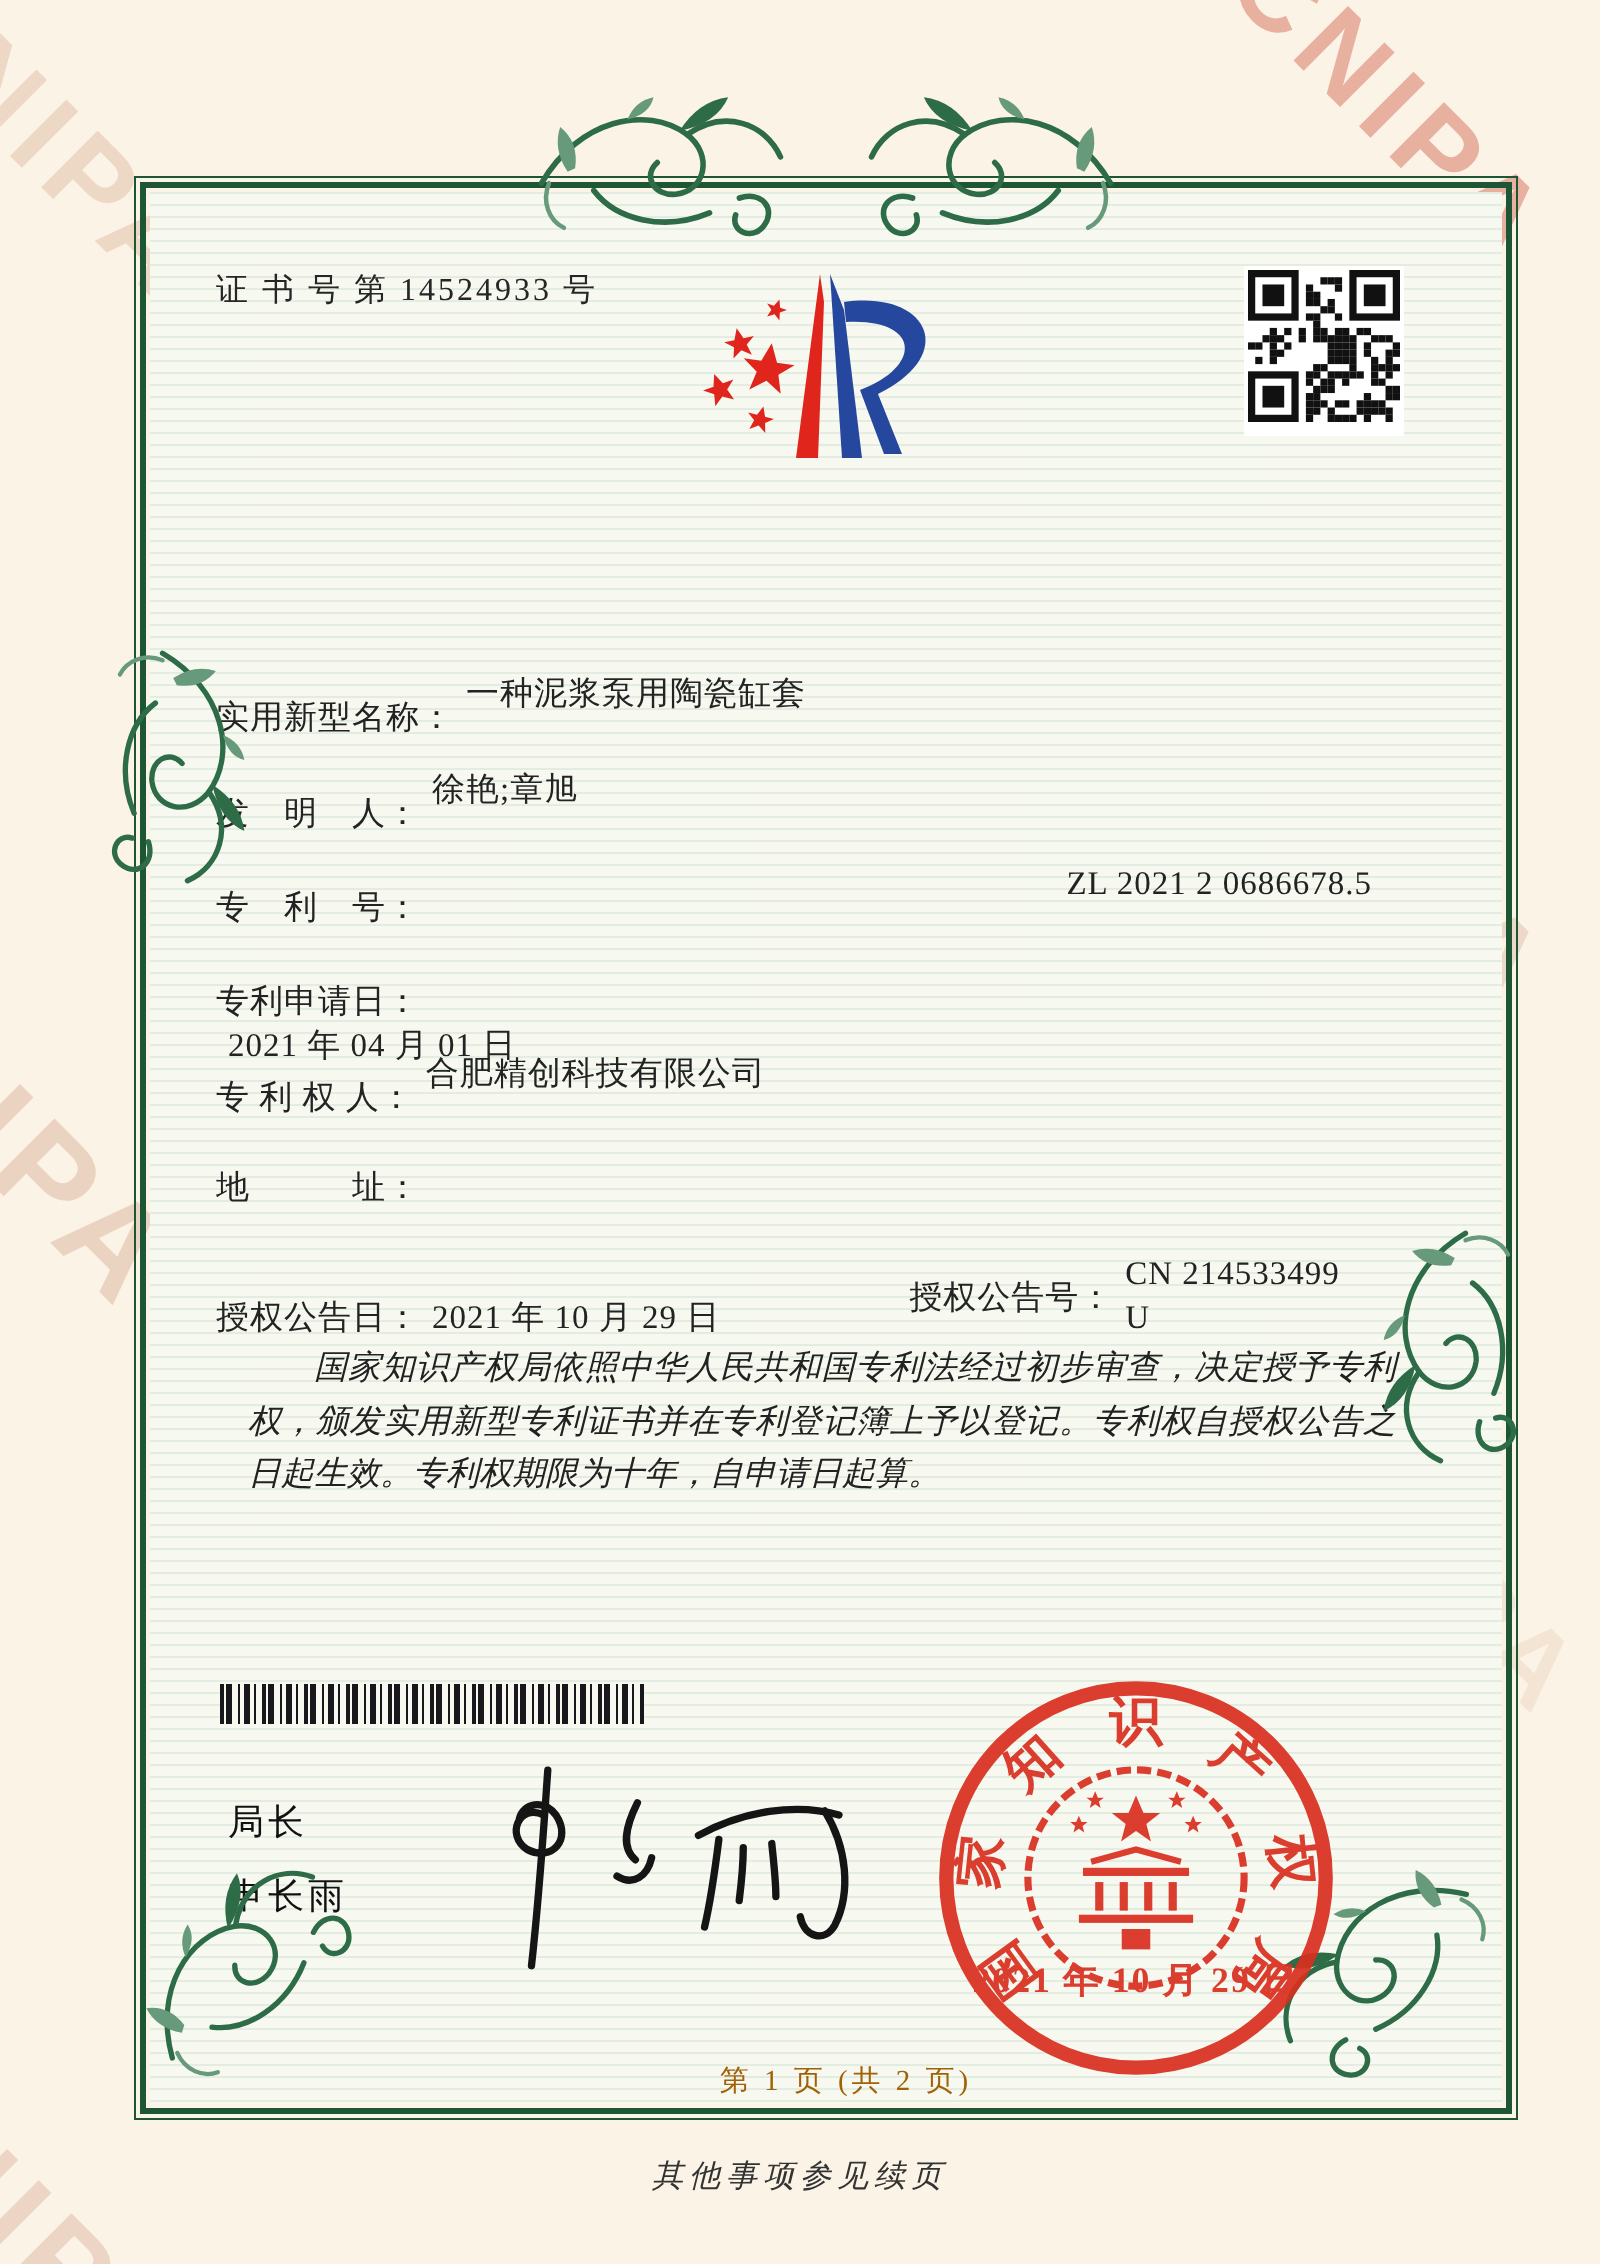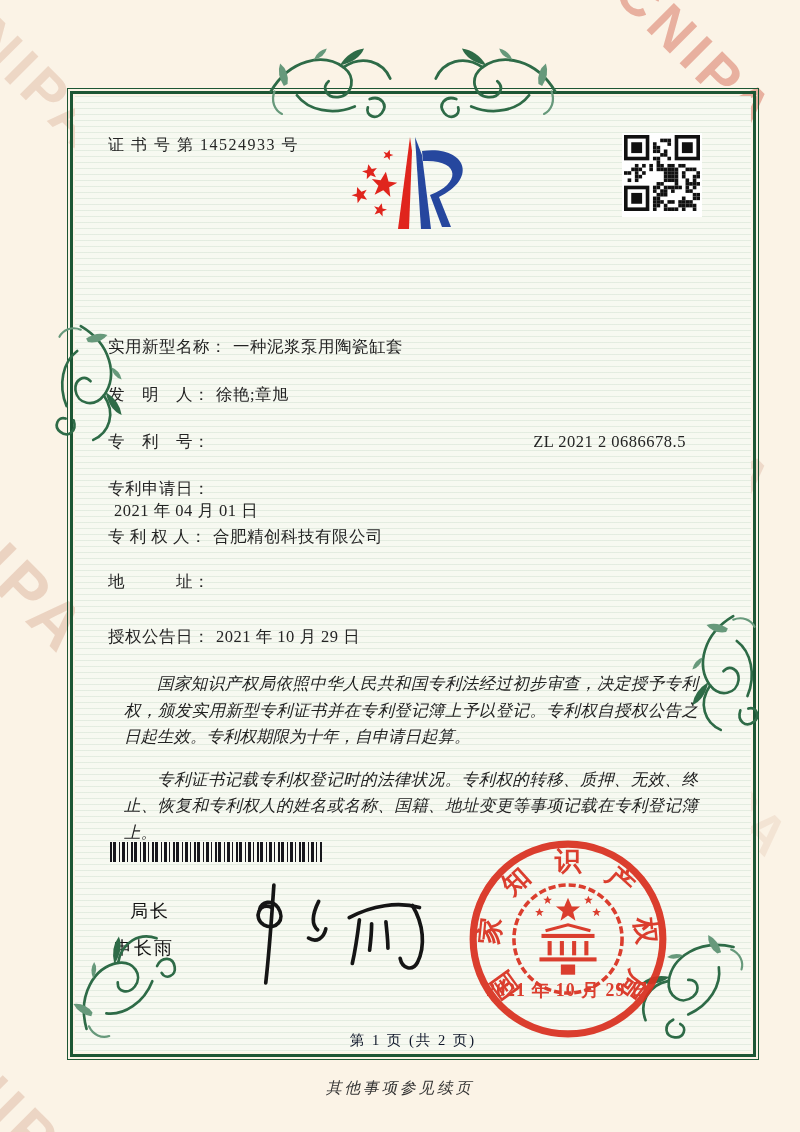--- a/index.html
+++ b/index.html
@@ -11,21 +11,21 @@
       font-weight:bold;transform:rotate(45deg);transform-origin:left top;
       letter-spacing:6px;pointer-events:none;}
   .wm1{left:-28px;top:-30px;font-size:58px;color:rgba(210,160,135,.34);}
   .wm2{left:648px;top:-42px;font-size:56px;color:rgba(214,110,88,.50);}
   .wm3{left:-58px;top:452px;font-size:66px;color:rgba(210,160,135,.38);}
   .wm4{left:640px;top:322px;font-size:60px;color:rgba(210,160,135,.30);}
   .wm5{left:-46px;top:1006px;font-size:62px;color:rgba(210,160,135,.36);}
   .wm6{left:668px;top:690px;font-size:54px;color:rgba(210,160,135,.18);}
   
   .frame{position:absolute;left:67px;top:88px;width:692px;height:972px;
-         border:1px solid #1c5634;box-sizing:border-box;}
+         border:1px solid #1c5634;box-sizing:border-box;padding-left:10px;}
   .frame::before{content:'';position:absolute;inset:2px;border:3px solid #1c5634;pointer-events:none;}
   .inner{position:absolute;inset:7px;background:
       repeating-linear-gradient(180deg, rgba(150,185,158,.20) 0 1px, rgba(255,255,255,0) 1px 6px),
       #f7f9f1;}
   
   .orn{position:absolute;z-index:2;pointer-events:none;}
   .orn-top{top:-46px;left:50%;transform:translateX(-50%);display:flex;}
   .orn-top svg:last-child{transform:scaleX(-1);}
   .orn-left{left:-58px;top:252px;transform:rotate(90deg);}
   .orn-right{left:586px;top:542px;transform:rotate(-90deg) scaleX(-1);}
@@ -33,46 +33,46 @@
   .orn-br{left:548px;top:854px;transform:rotate(-46deg) scaleX(-1);z-index:1;}
   
   .certno{position:absolute;left:40px;top:46px;font-size:16px;letter-spacing:1.5px;color:#262626;}
   .logo{position:absolute;left:50%;transform:translateX(-50%);top:36px;}
   .qr{position:absolute;right:56px;top:44px;background:#fff;padding:2px;}
   .title{position:absolute;top:152px;width:100%;text-align:center;font-size:35px;
          font-weight:bold;letter-spacing:9px;color:#141414;}
   
   .frow{position:absolute;left:40px;display:flex;font-size:16.5px;line-height:22px;
         letter-spacing:.5px;color:#232323;width:578px;}
-  .frow .lab{white-space:pre;flex:0 0 auto;}
+  .frow .lab{white-space:pre;flex:0 0 auto;margin-top:12px;}
   .frow .val{margin-left:6px;max-width:448px;}
   .r1{top:247px;} .r2{top:295px;} .r3{top:342px;justify-content:space-between;} .r4{top:389px;flex-direction:column;} .r5{top:437px;}
   .r6{top:482px;} .r7{top:537px;}
   .r7 .col{display:flex;} .r7 .col1{width:348px;align-items:flex-end;}
   
   .paras{position:absolute;left:40px;right:44px;top:566px;font-style:italic;
          font-size:16.5px;line-height:26.5px;color:#222;text-align:justify;}
   .paras p{margin:16px;text-indent:2em;}
   
   .barcode{position:absolute;left:42px;top:753px;width:212px;height:20px;
     background:repeating-linear-gradient(90deg,
       #17171c 0 2px,#f7f9f1 2px 3px,#17171c 3px 6px,#f7f9f1 6px 9px,
       #17171c 9px 10px,#f7f9f1 10px 12px,#17171c 12px 15px,#f7f9f1 15px 17px,
       #17171c 17px 18px,#f7f9f1 18px 21px);}
   
-  .sig-title{position:absolute;left:62px;top:810px;font-family:"Liberation Sans","DejaVu Sans",sans-serif;
+  .sig-title{position:absolute;left:46px;top:810px;font-family:"Liberation Sans","DejaVu Sans",sans-serif;
              font-size:18px;color:#111;letter-spacing:2px;text-align:right;}
   .sig-name{position:absolute;left:46px;top:847px;font-family:"Liberation Sans","DejaVu Sans",sans-serif;
             font-size:18px;color:#111;letter-spacing:2px;}
   .sig-hand{position:absolute;left:148px;top:790px;}
   
   .seal{position:absolute;left:398px;top:748px;z-index:3;opacity:.93;}
   
   .footer{position:absolute;bottom:9px;width:100%;text-align:center;font-size:14.5px;
-          letter-spacing:2px;color:#0f172a;}
+          letter-spacing:2px;color:#a16207;}
   .contnote{position:absolute;top:1078px;width:100%;text-align:center;font-style:italic;
             font-size:15.5px;letter-spacing:3px;color:#333;}
   .defs{position:absolute;width:0;height:0;overflow:hidden;}
 </style>
 </head>
 <body>
 
 <svg class="defs" aria-hidden="true">
   <defs>
     <path id="star" d="M0,-10 L2.94,-3.09 L9.51,-3.09 L4.05,1.18 L5.88,8.09 L0,4 L-5.88,8.09 L-4.05,1.18 L-9.51,-3.09 L-2.94,-3.09 Z"></path>
@@ -308,25 +308,28 @@
       <span class="val">合肥精创科技有限公司</span>
     </div>
     <div class="frow r6">
       <span class="lab">地　　　址：</span>
     </div>
     <div class="frow r7">
       <span class="col col1">
         <span class="lab">授权公告日：</span>
         <span class="val">2021 年 10 月 29 日</span>
       </span>
+      <span class="col">
+        <span class="lab">授权公告号：</span>
+        <span class="val">CN 214533499 U</span>
+      </span>
     </div>
 
     <div class="paras">
       <p>国家知识产权局依照中华人民共和国专利法经过初步审查，决定授予专利权，颁发实用新型专利证书并在专利登记簿上予以登记。专利权自授权公告之日起生效。专利权期限为十年，自申请日起算。</p>
-      <p>专利证书记载专利权登记时的法律状况。专利权的转移、质押、无效、终止、恢复和专利权人的姓名或名称、国籍、地址变更等事项记载在专利登记簿上。</p>
     </div>
 
     <div class="barcode"></div>
 
     <div class="sig-title">局长</div>
     <div class="sig-name">申长雨</div>
     <div class="sig-hand">
       <svg width="240" height="112" viewBox="0 0 230 110" fill="none" stroke="#151515" stroke-width="3.6" stroke-linecap="round">
         <path d="M52,28 C40,22 33,38 44,45 C56,51 66,40 58,28 C52,20 42,22 40,30"></path>
         <path d="M54,6 C52,34 50,66 46,102"></path>

